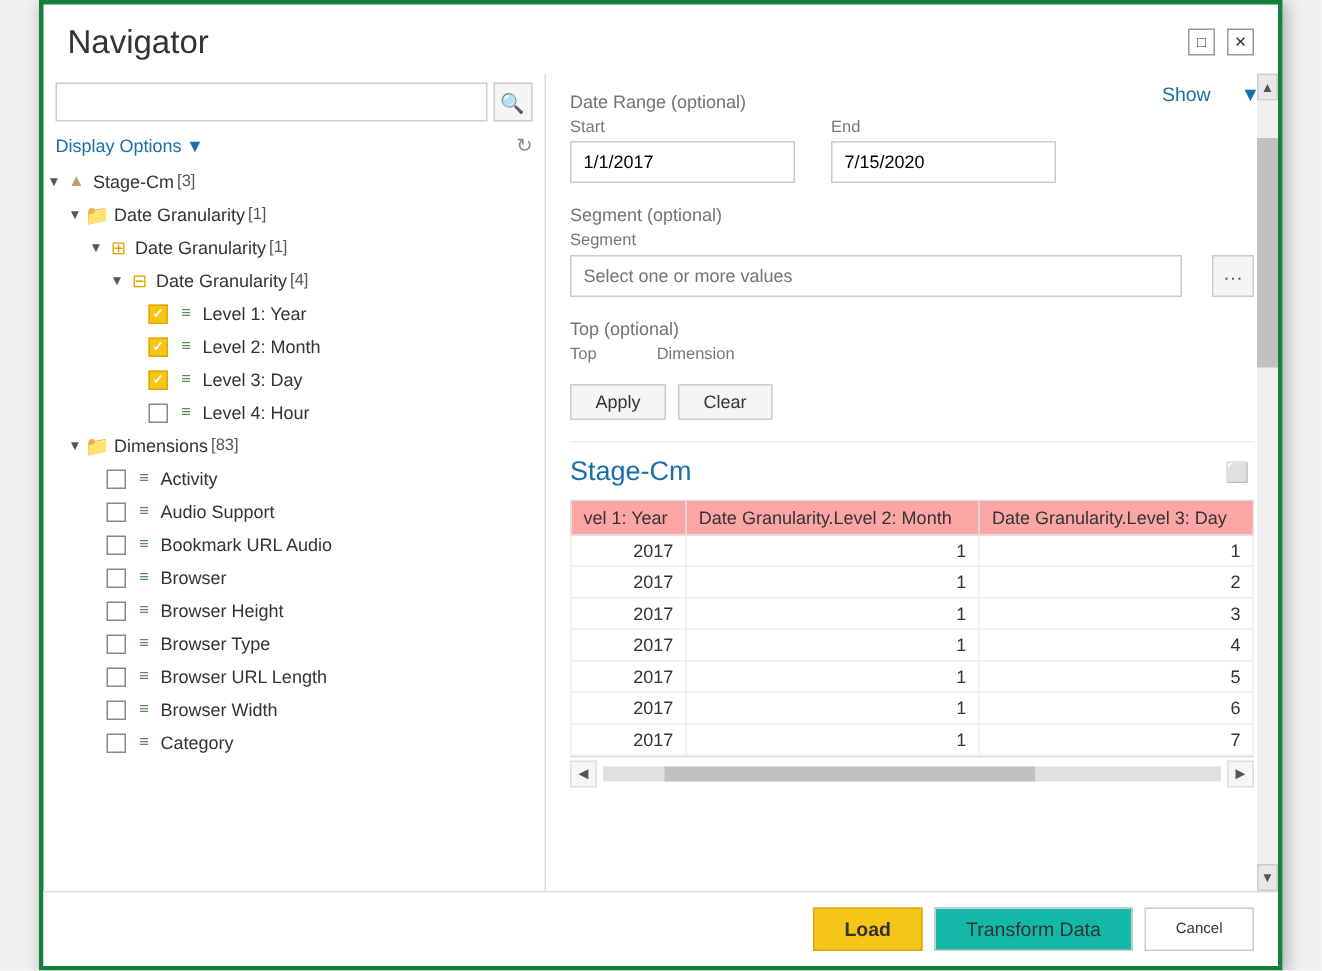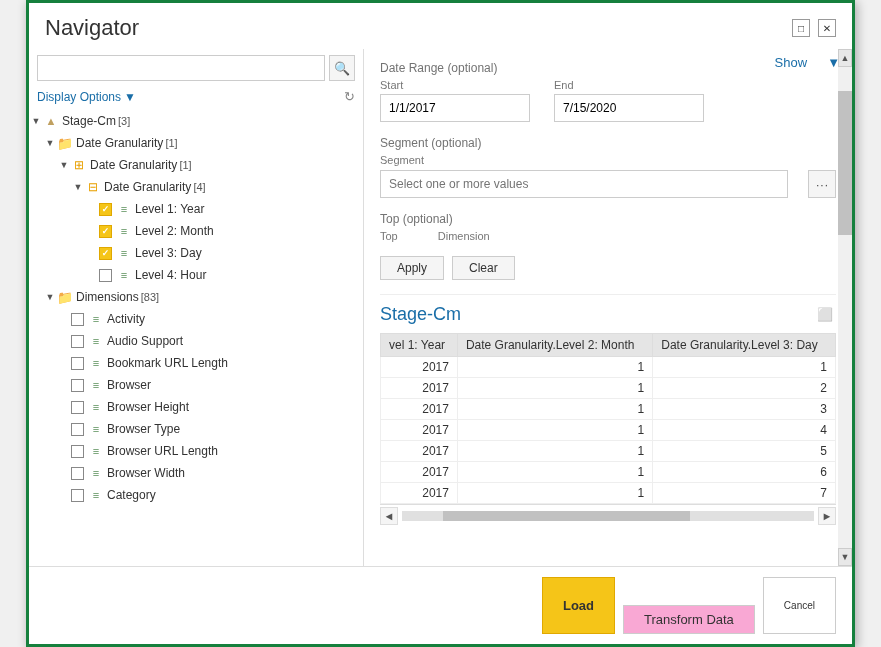--- a/index.html
+++ b/index.html
@@ -330,21 +330,21 @@
     .data-table-wrap {
       overflow-x: hidden;
       position: relative;
     }
     .data-table {
       width: 100%;
       border-collapse: collapse;
       font-size: 12px;
     }
     .data-table th {
-      background: #e5e5e5;
+      background: #fca5a5;
       border: 1px solid #ddd;
       padding: 4px 8px;
       text-align: left;
       font-weight: 400;
       color: #333;
       white-space: nowrap;
     }
     .data-table td {
       border: 1px solid #eee;
       padding: 3px 8px;
@@ -399,26 +399,25 @@
       padding: 6px 20px;
       background: #f5c518;
       border: 1px solid #e0a800;
       cursor: pointer;
       font-size: 13px;
       color: #333;
       font-weight: 600;
     }
     .btn-transform {
       padding: 6px 20px;
-      background: #f9a8d4;
+      background: #14b8a6;
       border: 1px solid #ccc;
       cursor: pointer;
       font-size: 13px;
       color: #333;
-      margin-top: 28px;
     }
     .btn-cancel {
       padding: 6px 20px;
       background: #fff;
       border: 1px solid #ccc;
       cursor: pointer;
       font-size: 10px;
       color: #333;
     }
     
@@ -565,21 +564,21 @@
               <span class="expand-arrow leaf"></span>
               <span class="checkbox unchecked"></span>
               <span class="tree-icon icon-column">≡</span>
               <span class="tree-label">Audio Support</span>
             </div>
             <div class="tree-item">
               <span class="indent" style="width:28px"></span>
               <span class="expand-arrow leaf"></span>
               <span class="checkbox unchecked"></span>
               <span class="tree-icon icon-column">≡</span>
-              <span class="tree-label">Bookmark URL Length</span>
+              <span class="tree-label">Bookmark URL Audio</span>
             </div>
             <div class="tree-item">
               <span class="indent" style="width:28px"></span>
               <span class="expand-arrow leaf"></span>
               <span class="checkbox unchecked"></span>
               <span class="tree-icon icon-column">≡</span>
               <span class="tree-label">Browser</span>
             </div>
             <div class="tree-item">
               <span class="indent" style="width:28px"></span>

